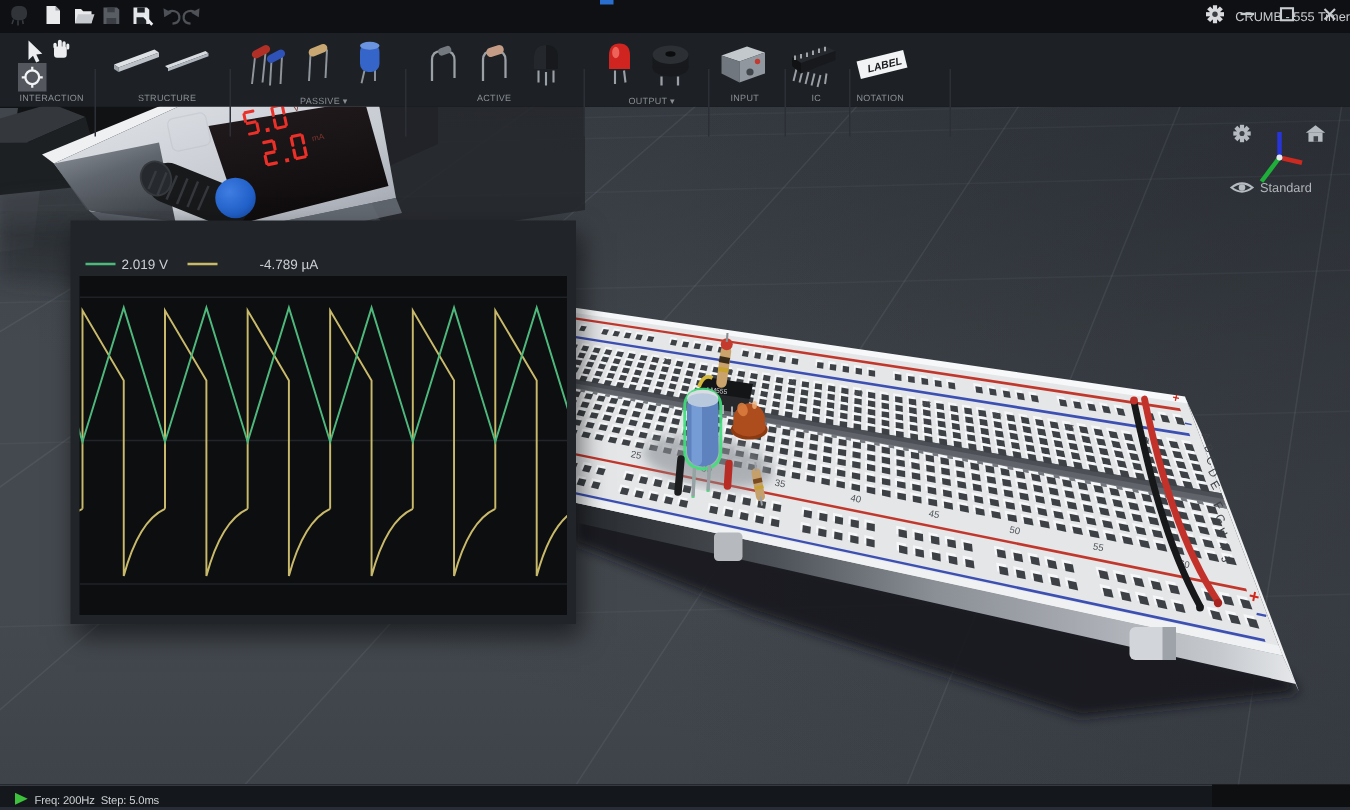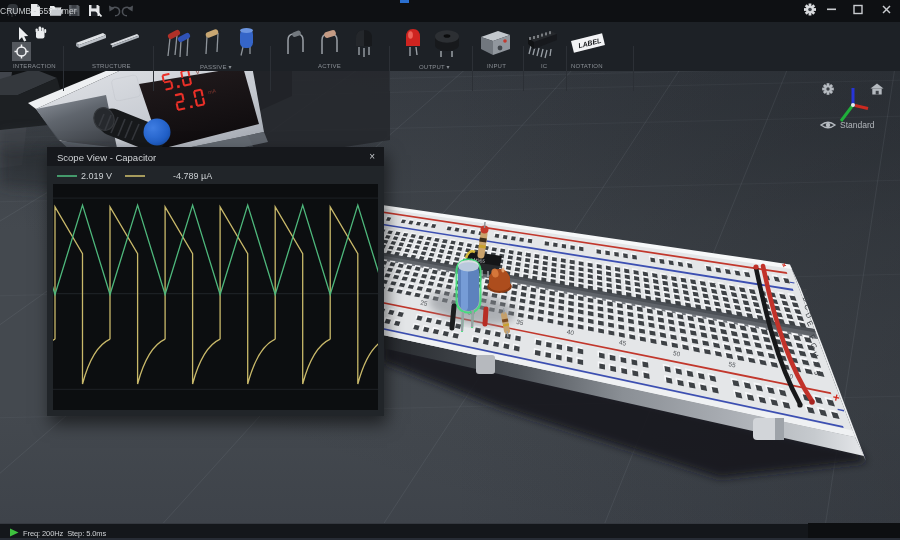--- a/index.html
+++ b/index.html
@@ -1,17 +1,17 @@
 <!DOCTYPE html>
 <html><head><meta charset="utf-8"><style>
 * { margin:0; padding:0; box-sizing:border-box; }
 body { width:900px; height:540px; overflow:hidden; background:#0d0f11;
   font-family:"Liberation Sans", sans-serif; position:relative; }
 .titlebar { position:absolute; left:0; top:0; width:900px; height:22px; background:#0e1013; }
-.title { position:absolute; left:0; right:0; top:5.5px; text-align:left; font-size:8.5px; color:#c9cccf; }
+.title { position:absolute; left:0; right:0; top:5.5px; text-align:right; font-size:8.5px; color:#c9cccf; }
 .toolbar { position:absolute; left:0; top:22px; width:900px; height:49px; background:#1d2126; }
 .tlabel { position:absolute; top:40.5px; font-size:6px; color:#8a8f95; letter-spacing:0.2px; }
 .sep { position:absolute; top:24px; width:1px; height:45px; background:#2c3036; }
 .viewport { position:absolute; left:0; top:71px; width:900px; height:452px; }
 .scope { position:absolute; left:47px; top:147px; width:337px; height:269px; background:#212529;
   box-shadow: 3px 8px 16px rgba(0,0,0,0.55); }
 .scopehead { position:absolute; left:0; top:0; right:0; height:19px; background:#16181c; }
 .scopehead .t { position:absolute; left:10px; top:4.5px; font-size:9.5px; color:#d2d5d8; }
 .scopehead .x { position:absolute; right:9px; top:4px; font-size:10px; color:#c2c5c8; }
 .legend { position:absolute; left:10px; top:27px; font-size:9px; color:#ccd0d3; }
@@ -1753,24 +1753,20 @@
   <div class="sep" style="left:153px"></div>
   <div class="sep" style="left:270px"></div>
   <div class="sep" style="left:389px"></div>
   <div class="sep" style="left:472px"></div>
   <div class="sep" style="left:523px"></div>
   <div class="sep" style="left:566px"></div>
   <div class="sep" style="left:633px"></div>
 </div>
 
 <div class="scope">
-  <div class="scopehead">
-      <span class="t">Scope View - Capacitor</span>
-      <span class="x">×</span>
-    </div>
   <svg width="337" height="36" style="position:absolute;left:0;top:19px">
     <line x1="10" y1="10" x2="30" y2="10" stroke="#4eb87c" stroke-width="1.6"></line>
     <line x1="78" y1="10" x2="98" y2="10" stroke="#c9b96a" stroke-width="1.6"></line>
   </svg>
   <div class="legend" style="left:34px; top:24px;">2.019 V</div>
   <div class="legend" style="left:126px; top:24px;">-4.789 µA</div>
   <div class="plot">
     <svg width="325" height="226">
       <line x1="0" y1="14.1" x2="325" y2="14.1" stroke="#1e2226" stroke-width="1"></line>
       <line x1="0" y1="109.7" x2="325" y2="109.7" stroke="#212529" stroke-width="1"></line>

